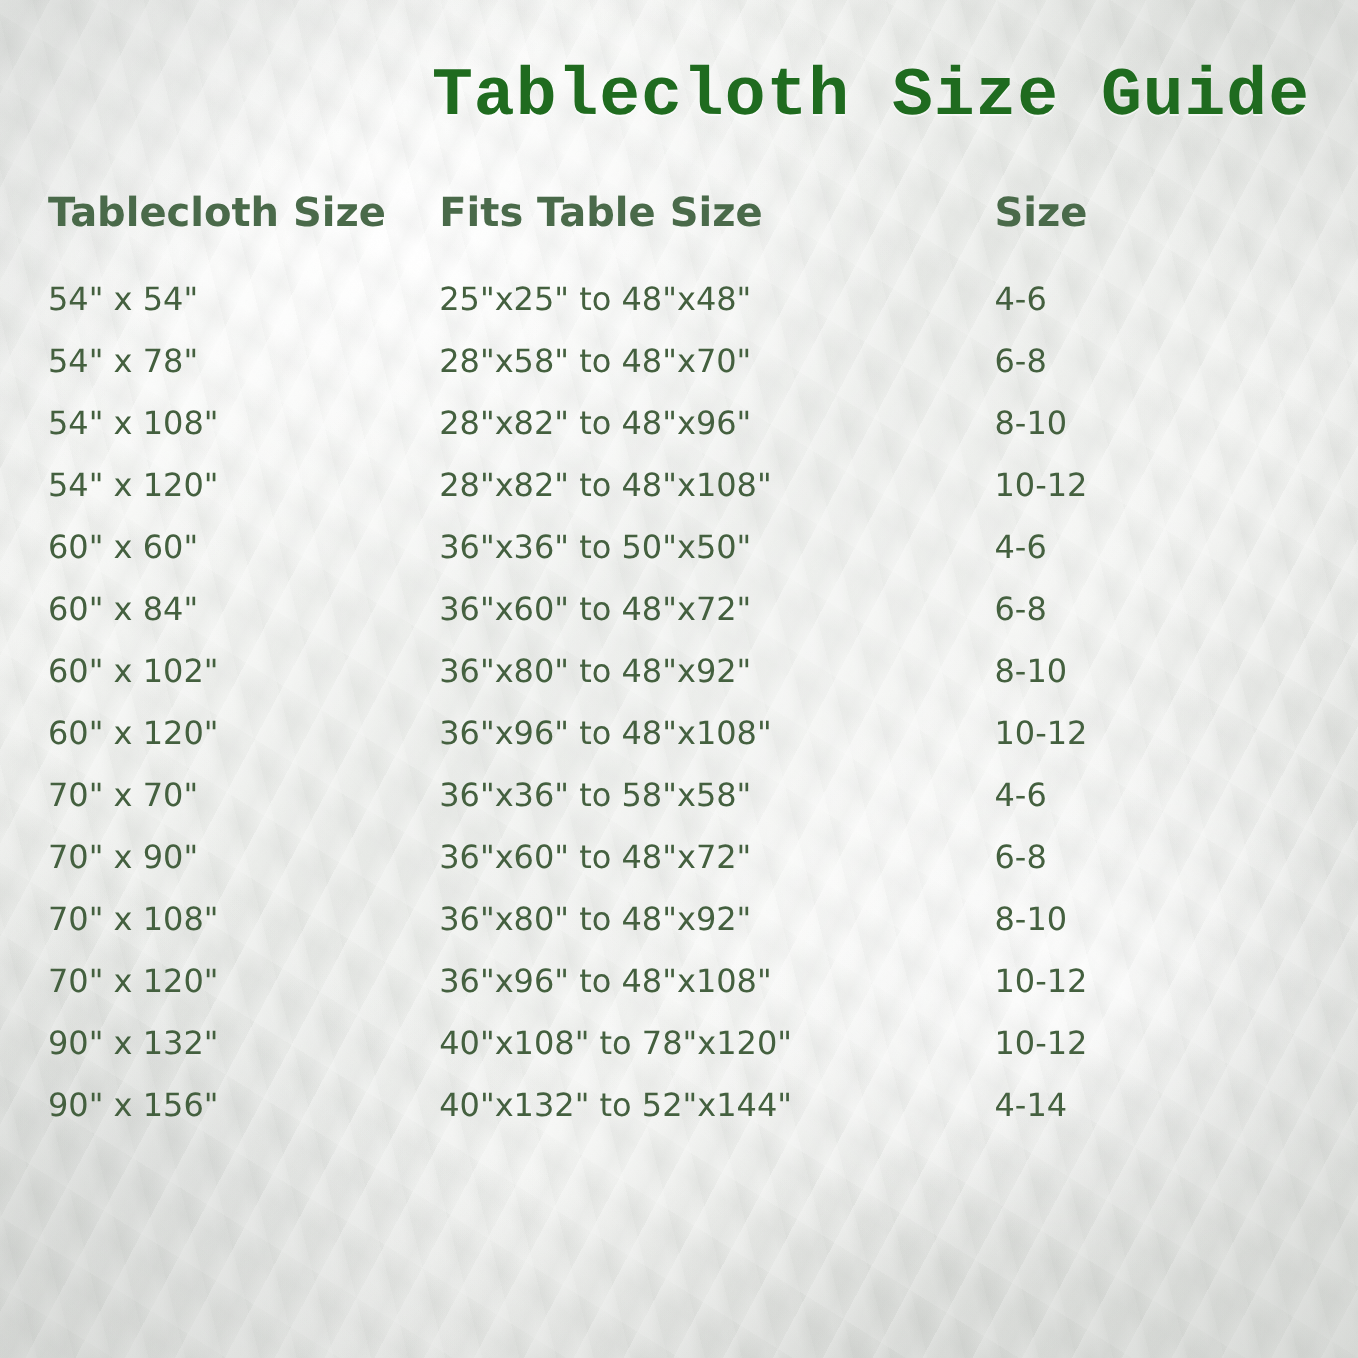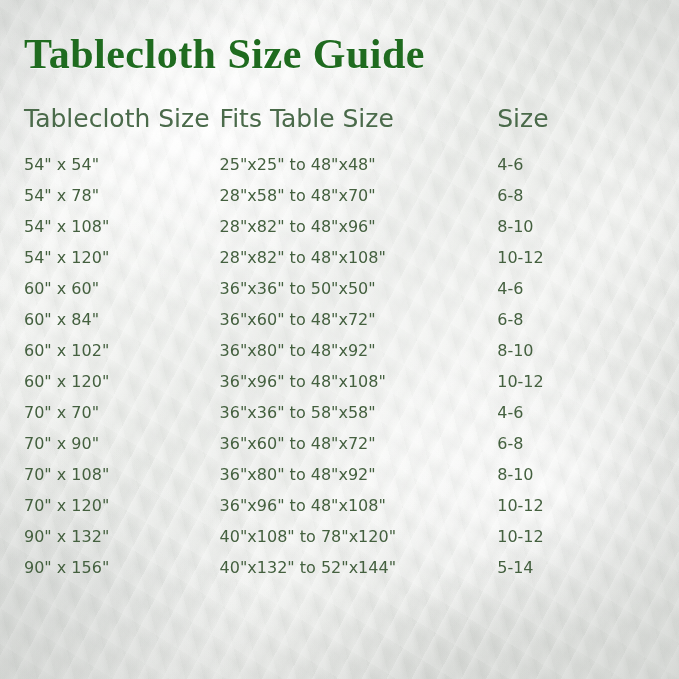--- a/index.html
+++ b/index.html
@@ -40,40 +40,40 @@
     inset: 0;
     pointer-events: none;
     background: radial-gradient(ellipse 560px 520px at 50% 45%, rgba(255,255,255,0.25) 0%, rgba(255,255,255,0.0) 55%, rgba(150,154,150,0.30) 100%);
   }
   .content {
     position: relative;
     z-index: 2;
     padding: 0 24px;
   }
   .title {
-    text-align: left;
+    text-align: right;
     color: #1f6b1f;
-    font-family: Liberation Serif, serif;
+    font-family: Liberation Mono, monospace;
     font-weight: bold;
-    font-size: 42px;
+    font-size: 34px;
     letter-spacing: 0.5px;
     margin: 0;
     padding-top: 30px;
     text-shadow: 0 1px 0 rgba(255,255,255,0.6);
   }
   table.guide {
     width: 100%;
     border-collapse: collapse;
     margin-top: 26px;
     table-layout: fixed;
   }
   table.guide th {
     color: #4a6a4a;
-    font-weight: normal;
-    font-size: 25px;
+    font-weight: bold;
+    font-size: 20px;
     padding: 0 0 16px 0;
     text-align: left;
   }
   table.guide td {
     color: #44603f;
     font-size: 16px;
     padding: 6px 0;
     text-align: left;
     white-space: nowrap;
   }
@@ -172,18 +172,18 @@
             <td class="d-seats">10-12</td>
           </tr>
           <tr>
             <td class="d-size">90" x 132"</td>
             <td class="d-fits">40"x108" to 78"x120"</td>
             <td class="d-seats">10-12</td>
           </tr>
           <tr>
             <td class="d-size">90" x 156"</td>
             <td class="d-fits">40"x132" to 52"x144"</td>
-            <td class="d-seats">5-14</td>
+            <td class="d-seats">4-14</td>
           </tr>
         </tbody>
     </table>
   </div>
 </div>
 
 </body></html>

